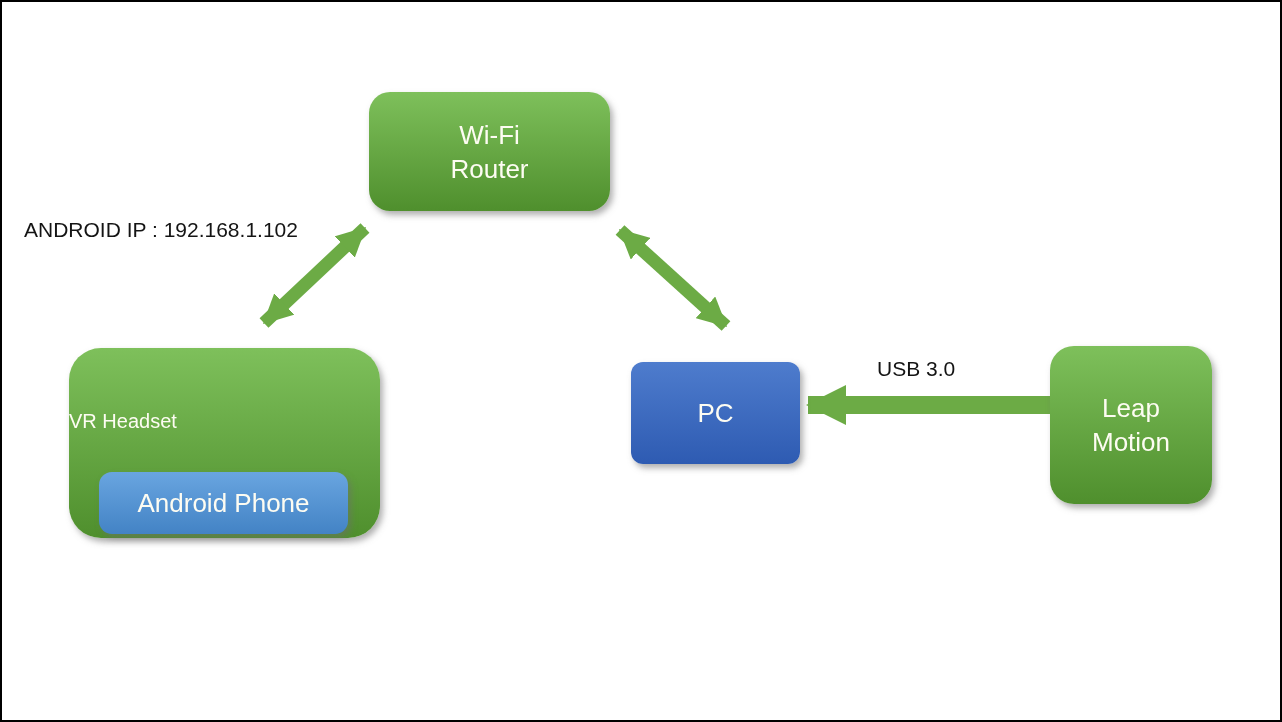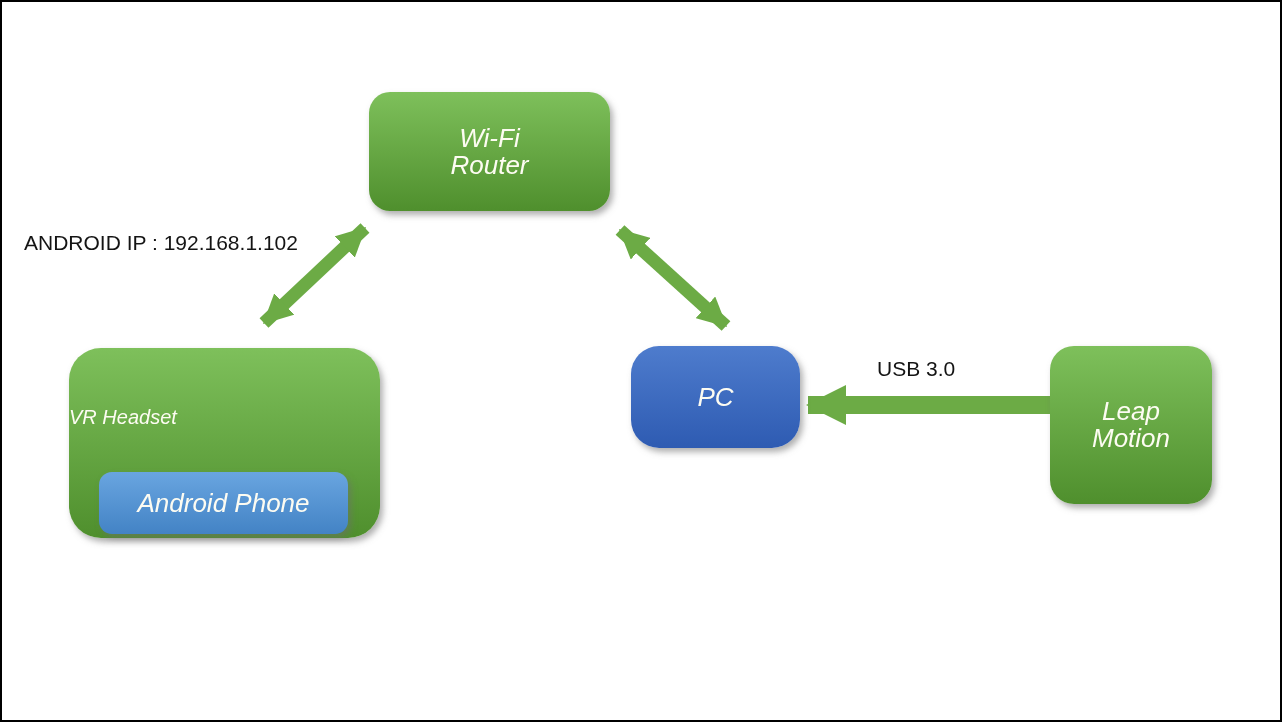--- a/index.html
+++ b/index.html
@@ -21,45 +21,44 @@
     background:#ffffff;
     overflow:hidden;
     font-family:"Liberation Sans", sans-serif;
   }
   .node{
     position:absolute;
     display:flex;align-items:center;justify-content:center;
     color:var(--node-text);
     text-align:center;
     white-space:pre-line;
-    font-size:26px;line-height:27px;
+    font-size:26px;line-height:34px;
     box-shadow:3px 4px 6px rgba(110,110,110,0.55);
-    font-style:italic;
   }
   .node.green{background:linear-gradient(180deg,var(--green-top) 0%,var(--green-bottom) 100%);}
   .node.blue{background:linear-gradient(180deg,var(--blue-top) 0%,var(--blue-bottom) 100%);}
   .node.lightblue{background:linear-gradient(180deg,var(--lightblue-top) 0%,var(--lightblue-bottom) 100%);}
 
   #node-wifi-router{left:367px;top:90px;width:241px;height:119px;border-radius:21px;}
   #node-vr-headset{left:67px;top:346px;width:311px;height:190px;border-radius:32px;display:block;}
   #vr-headset-label{
     position:absolute;left:0;top:56px;width:100%;
     text-align:left;font-size:20px;color:var(--node-text);
   }
   #node-android-phone{left:30px;top:124px;width:249px;height:62px;border-radius:13px;}
-  #node-pc{left:629px;top:344px;width:169px;height:102px;border-radius:28px;}
+  #node-pc{left:629px;top:360px;width:169px;height:102px;border-radius:12px;}
   #node-leap-motion{left:1048px;top:344px;width:162px;height:158px;border-radius:24px;}
 
   .edge-label{
     position:absolute;
     color:var(--label-text);
     font-size:21px;
     white-space:nowrap;
   }
-  #label-android-ip{left:22px;top:229px;}
+  #label-android-ip{left:22px;top:216px;}
   #label-ros-ip{left:726px;top:232px;}
   #label-usb{left:875px;top:355px;}
 
   #arrow-layer{position:absolute;left:0;top:0;width:1278px;height:718px;}
   .arrow{stroke:var(--arrow-green);fill:none;}
   .arrow-head{fill:var(--arrow-green);}
 </style>
 </head>
 <body>
 

